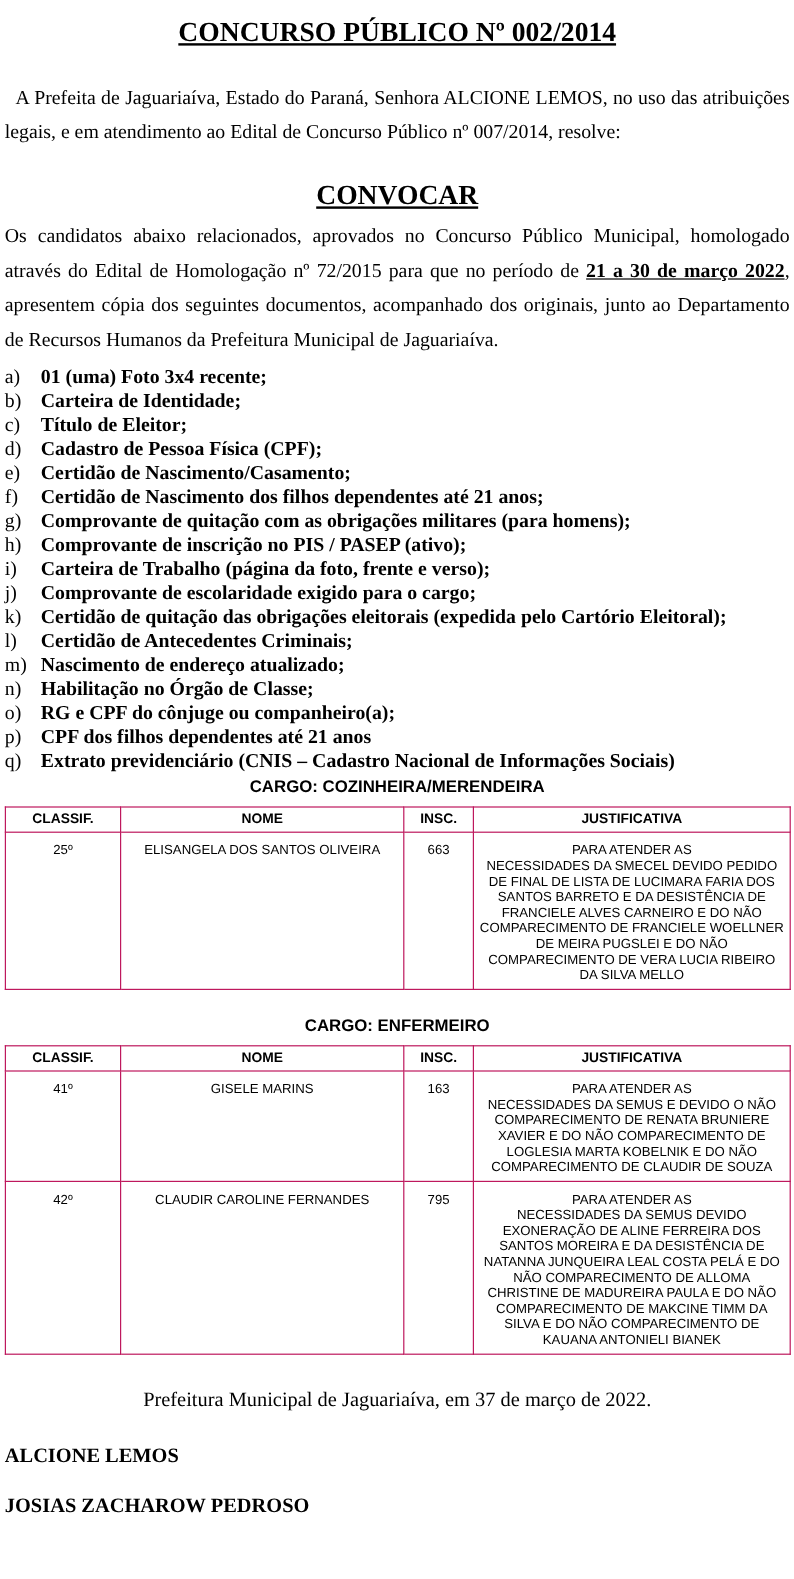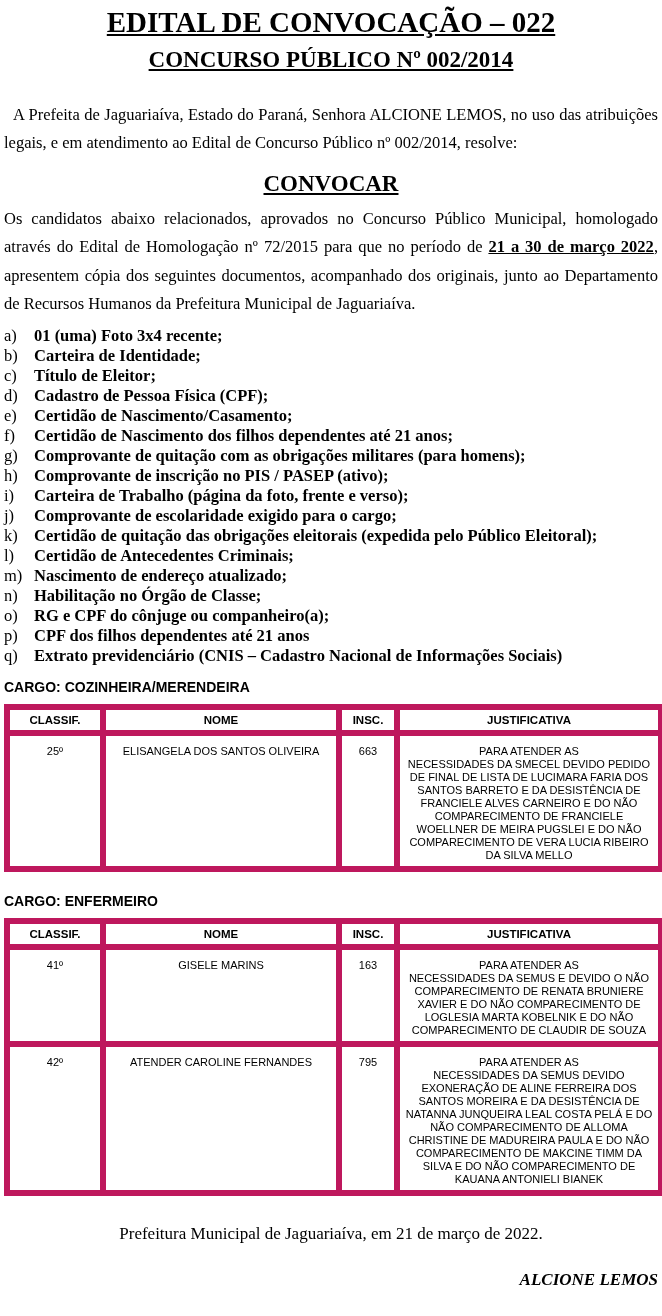--- a/index.html
+++ b/index.html
@@ -31,44 +31,45 @@
   }
   .para {
     margin: 0;
     font-size: 16.5px;
     line-height: 28.5px;
     text-align: justify;
   }
   .p1 { margin-top: 27px; text-indent: 9px; }
   .p2 { margin-top: 7px; }
   .hl { font-weight: bold; text-decoration: underline; }
-  .convocar { margin-top: 12px; }
+  .convocar { margin-top: 24px; }
   .doc-list { margin-top: 7px; }
   .doc-item {
     display: flex;
     font-size: 16.5px;
     line-height: 20px;
   }
   .doc-letter { flex: 0 0 30px; width: 30px; }
   .doc-text { flex: 1 1 auto; font-weight: bold; }
   .cargo {
-    margin: 13px 0 0 0;
+    margin: 3px 0 0 0;
     font-family: "Liberation Sans", sans-serif;
     font-size: 14px;
     font-weight: bold;
+    text-align: center;
   }
   .cargo-2 { margin-top: 21px; }
   table.conv {
     margin-top: 9px;
     border-collapse: collapse;
     width: 654px;
     table-layout: fixed;
     font-family: "Liberation Sans", sans-serif;
   }
-  table.conv th, table.conv td { border: 6px solid #be185d; }
+  table.conv th, table.conv td { border: 1px solid #be185d; }
   table.conv th {
     font-size: 11.5px;
     font-weight: bold;
     text-align: center;
     padding: 4px 2px;
   }
   table.conv td {
     font-size: 11px;
     line-height: 13px;
     text-align: center;
@@ -82,34 +83,33 @@
   .col-just    { width: 264px; }
   .just { white-space: pre-line; }
   tr.h130 { height: 130px; }
   tr.h80  { height: 80px; }
   tr.h140 { height: 140px; }
   .date-line {
     margin: 28px 0 0 0;
     text-align: center;
     font-size: 17px;
   }
-  .sig { margin-top: 25px; text-align: right; font-style: italic; }
+  .sig { margin-top: 25px; text-align: left; }
   .sig-2 { margin-top: 20px; }
   .sig-name { font-size: 17px; font-weight: bold; line-height: 22px; }
   .sig-role { font-size: 17px; line-height: 22px; }
 </style>
 </head>
 <body>
 
 <div class="page">
 
-  <h1 class="title">EDITAL DE CONVOCAÇÃO – 022</h1>
   <h2 class="subtitle">CONCURSO PÚBLICO Nº 002/2014</h2>
 
-  <p class="para p1">A Prefeita de Jaguariaíva, Estado do Paraná, Senhora ALCIONE LEMOS, no uso das atribuições legais, e em atendimento ao Edital de Concurso Público nº 002/2014, resolve:</p>
+  <p class="para p1">A Prefeita de Jaguariaíva, Estado do Paraná, Senhora ALCIONE LEMOS, no uso das atribuições legais, e em atendimento ao Edital de Concurso Público nº 007/2014, resolve:</p>
 
   <h2 class="subtitle convocar">CONVOCAR</h2>
 
   <p class="para p2"><span>Os candidatos abaixo relacionados, aprovados no Concurso Público Municipal, homologado através do Edital de Homologação nº 72/2015 para que no período de </span><span class="hl">21 a 30 de março 2022</span><span>, apresentem cópia dos seguintes documentos, acompanhado dos originais, junto ao Departamento de Recursos Humanos da Prefeitura Municipal de Jaguariaíva.</span></p>
 
   <div class="doc-list">
     <div class="doc-item">
         <span class="doc-letter">a)</span>
         <span class="doc-text">01 (uma) Foto 3x4 recente;</span>
       </div>
@@ -144,21 +144,21 @@
     <div class="doc-item">
         <span class="doc-letter">i)</span>
         <span class="doc-text">Carteira de Trabalho (página da foto, frente e verso);</span>
       </div>
     <div class="doc-item">
         <span class="doc-letter">j)</span>
         <span class="doc-text">Comprovante de escolaridade exigido para o cargo;</span>
       </div>
     <div class="doc-item">
         <span class="doc-letter">k)</span>
-        <span class="doc-text">Certidão de quitação das obrigações eleitorais (expedida pelo Público Eleitoral);</span>
+        <span class="doc-text">Certidão de quitação das obrigações eleitorais (expedida pelo Cartório Eleitoral);</span>
       </div>
     <div class="doc-item">
         <span class="doc-letter">l)</span>
         <span class="doc-text">Certidão de Antecedentes Criminais;</span>
       </div>
     <div class="doc-item">
         <span class="doc-letter">m)</span>
         <span class="doc-text">Nascimento de endereço atualizado;</span>
       </div>
     <div class="doc-item">
@@ -227,30 +227,30 @@
     <tbody>
       <tr class="h80">
         <td>41º</td>
         <td>GISELE MARINS</td>
         <td>163</td>
         <td class="just">PARA ATENDER AS
 NECESSIDADES DA SEMUS E DEVIDO O NÃO COMPARECIMENTO DE RENATA BRUNIERE XAVIER E DO NÃO COMPARECIMENTO DE LOGLESIA MARTA KOBELNIK E DO NÃO COMPARECIMENTO DE CLAUDIR DE SOUZA</td>
       </tr>
       <tr class="h140">
         <td>42º</td>
-        <td>ATENDER CAROLINE FERNANDES</td>
+        <td>CLAUDIR CAROLINE FERNANDES</td>
         <td>795</td>
         <td class="just">PARA ATENDER AS
 NECESSIDADES DA SEMUS DEVIDO
 EXONERAÇÃO DE ALINE FERREIRA DOS SANTOS MOREIRA E DA DESISTÊNCIA DE NATANNA JUNQUEIRA LEAL COSTA PELÁ E DO NÃO COMPARECIMENTO DE ALLOMA CHRISTINE DE MADUREIRA PAULA E DO NÃO COMPARECIMENTO DE MAKCINE TIMM DA SILVA E DO NÃO COMPARECIMENTO DE KAUANA ANTONIELI BIANEK</td>
       </tr>
     </tbody>
   </table>
 
-  <p class="date-line">Prefeitura Municipal de Jaguariaíva, em 21 de março de 2022.</p>
+  <p class="date-line">Prefeitura Municipal de Jaguariaíva, em 37 de março de 2022.</p>
 
   <div class="sig">
     <div class="sig-name">ALCIONE LEMOS</div>
   </div>
 
   <div class="sig sig-2">
     <div class="sig-name">JOSIAS ZACHAROW PEDROSO</div>
 
   </div>
 

